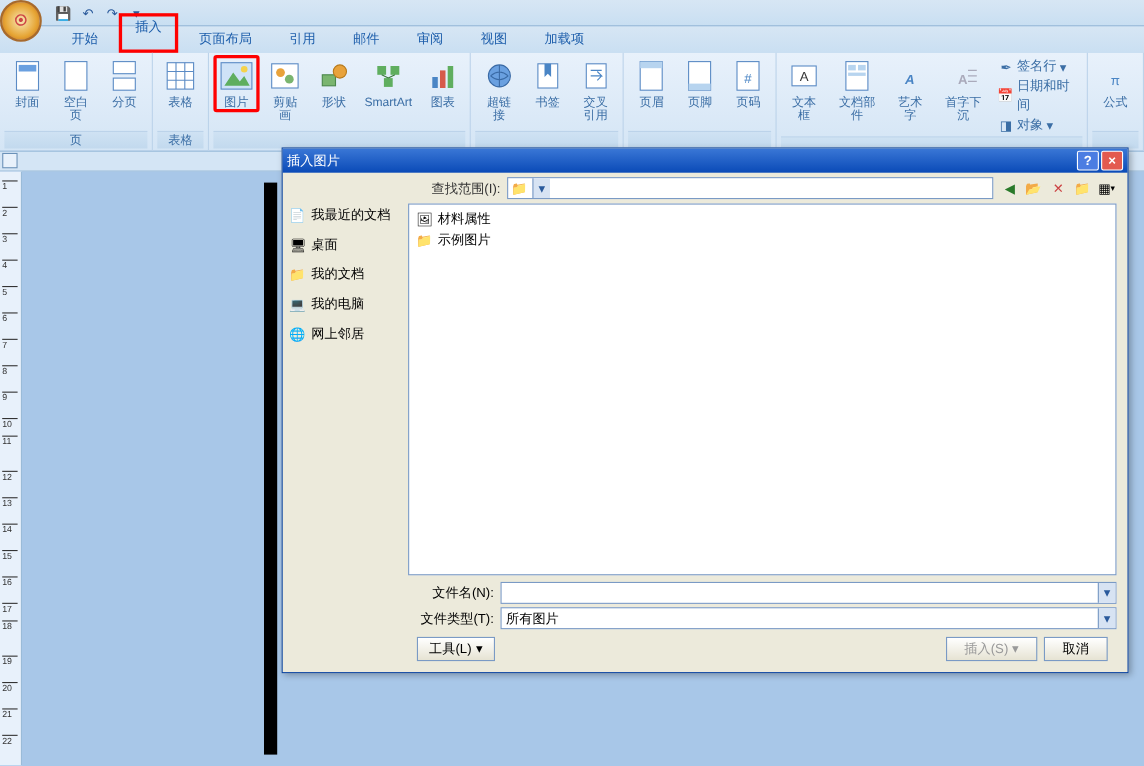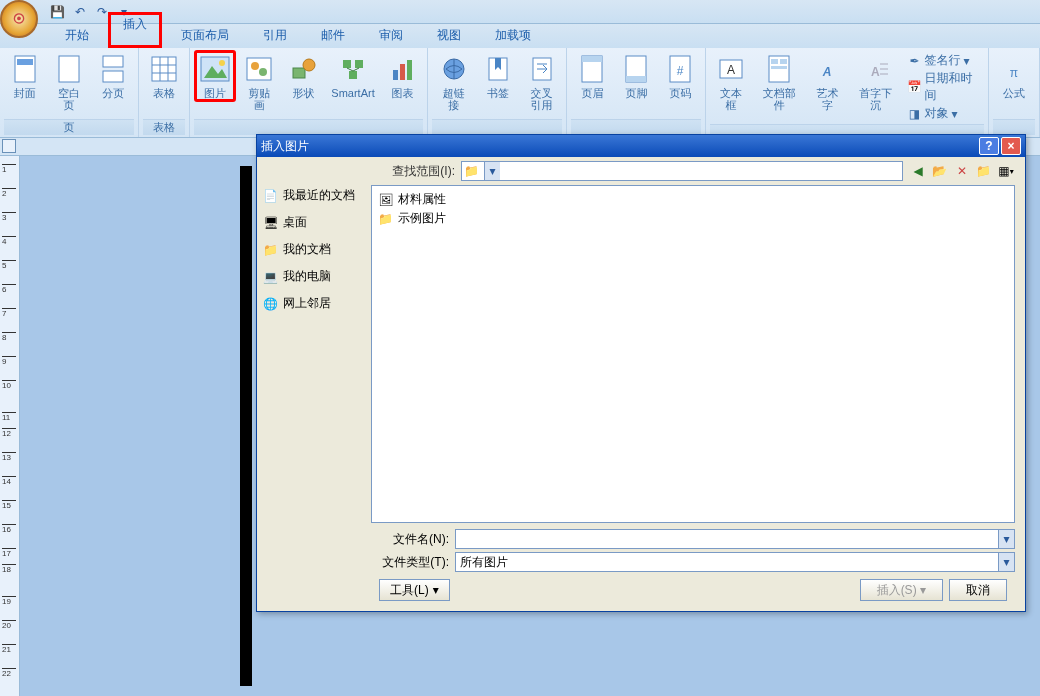--- a/index.html
+++ b/index.html
@@ -364,21 +364,21 @@
   <div class="tick" style="top: 8px;">1</div>
       <div class="tick" style="top: 32px;">2</div>
       <div class="tick" style="top: 56px;">3</div>
       <div class="tick" style="top: 80px;">4</div>
       <div class="tick" style="top: 104px;">5</div>
       <div class="tick" style="top: 128px;">6</div>
       <div class="tick" style="top: 152px;">7</div>
       <div class="tick" style="top: 176px;">8</div>
       <div class="tick" style="top: 200px;">9</div>
       <div class="tick" style="top: 224px;">10</div>
-      <div class="tick" style="top: 256px;">11</div>
+      <div class="tick" style="top: 240px;">11</div>
       <div class="tick" style="top: 272px;">12</div>
       <div class="tick" style="top: 296px;">13</div>
       <div class="tick" style="top: 320px;">14</div>
       <div class="tick" style="top: 344px;">15</div>
       <div class="tick" style="top: 368px;">16</div>
       <div class="tick" style="top: 392px;">17</div>
       <div class="tick" style="top: 408px;">18</div>
       <div class="tick" style="top: 440px;">19</div>
       <div class="tick" style="top: 464px;">20</div>
       <div class="tick" style="top: 488px;">21</div>

